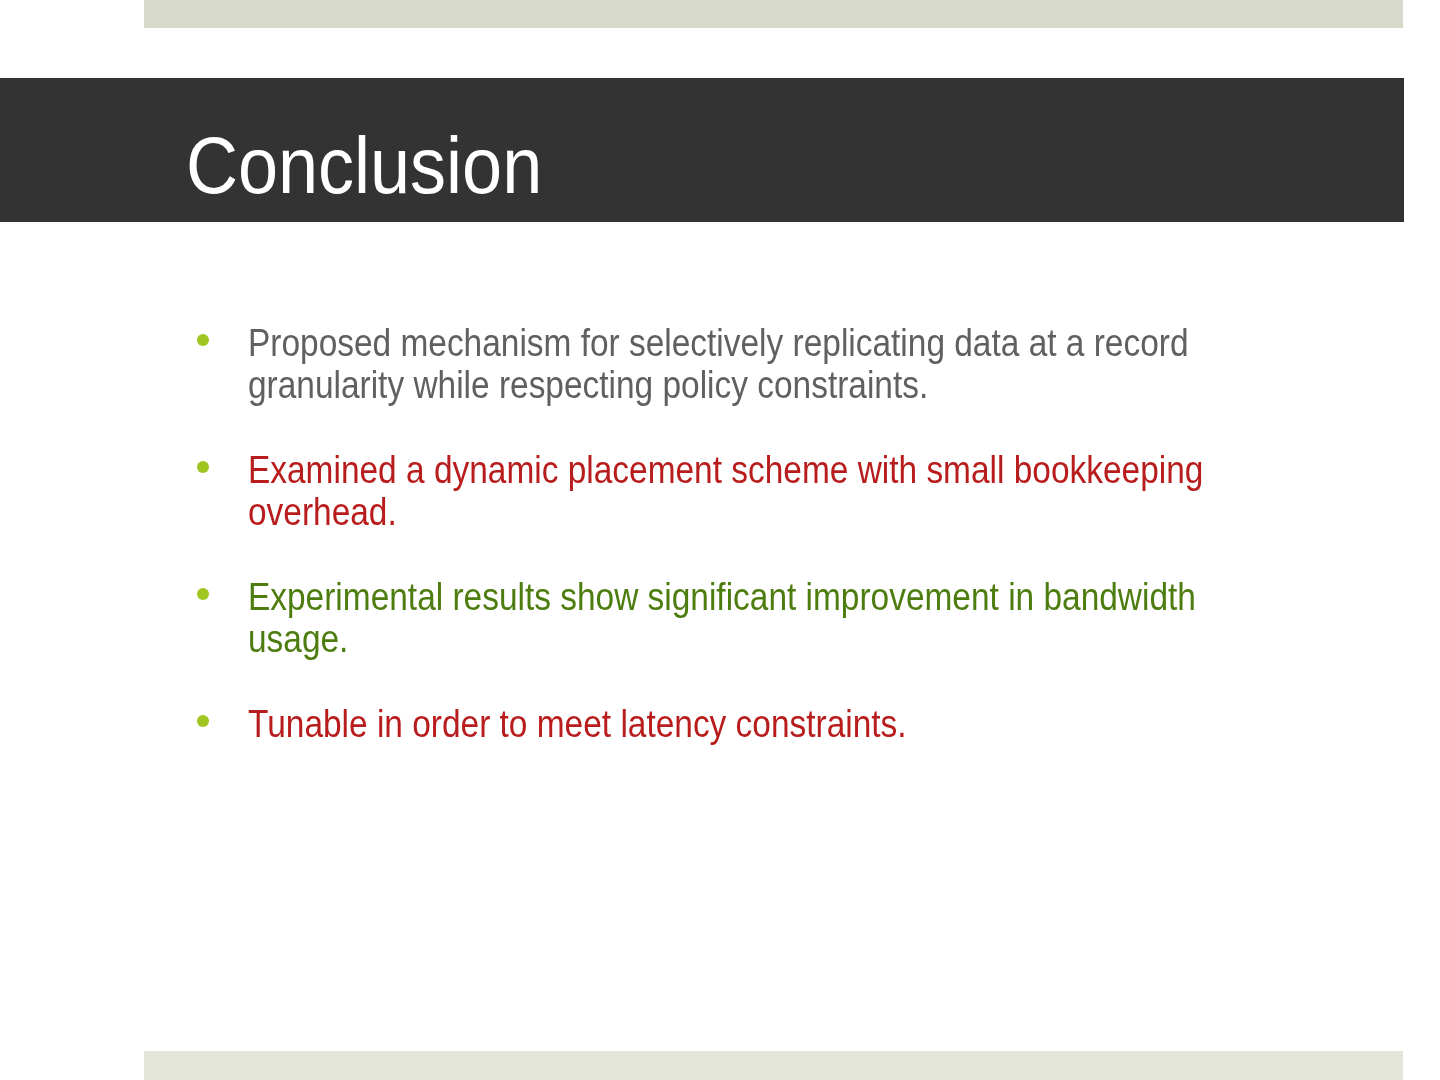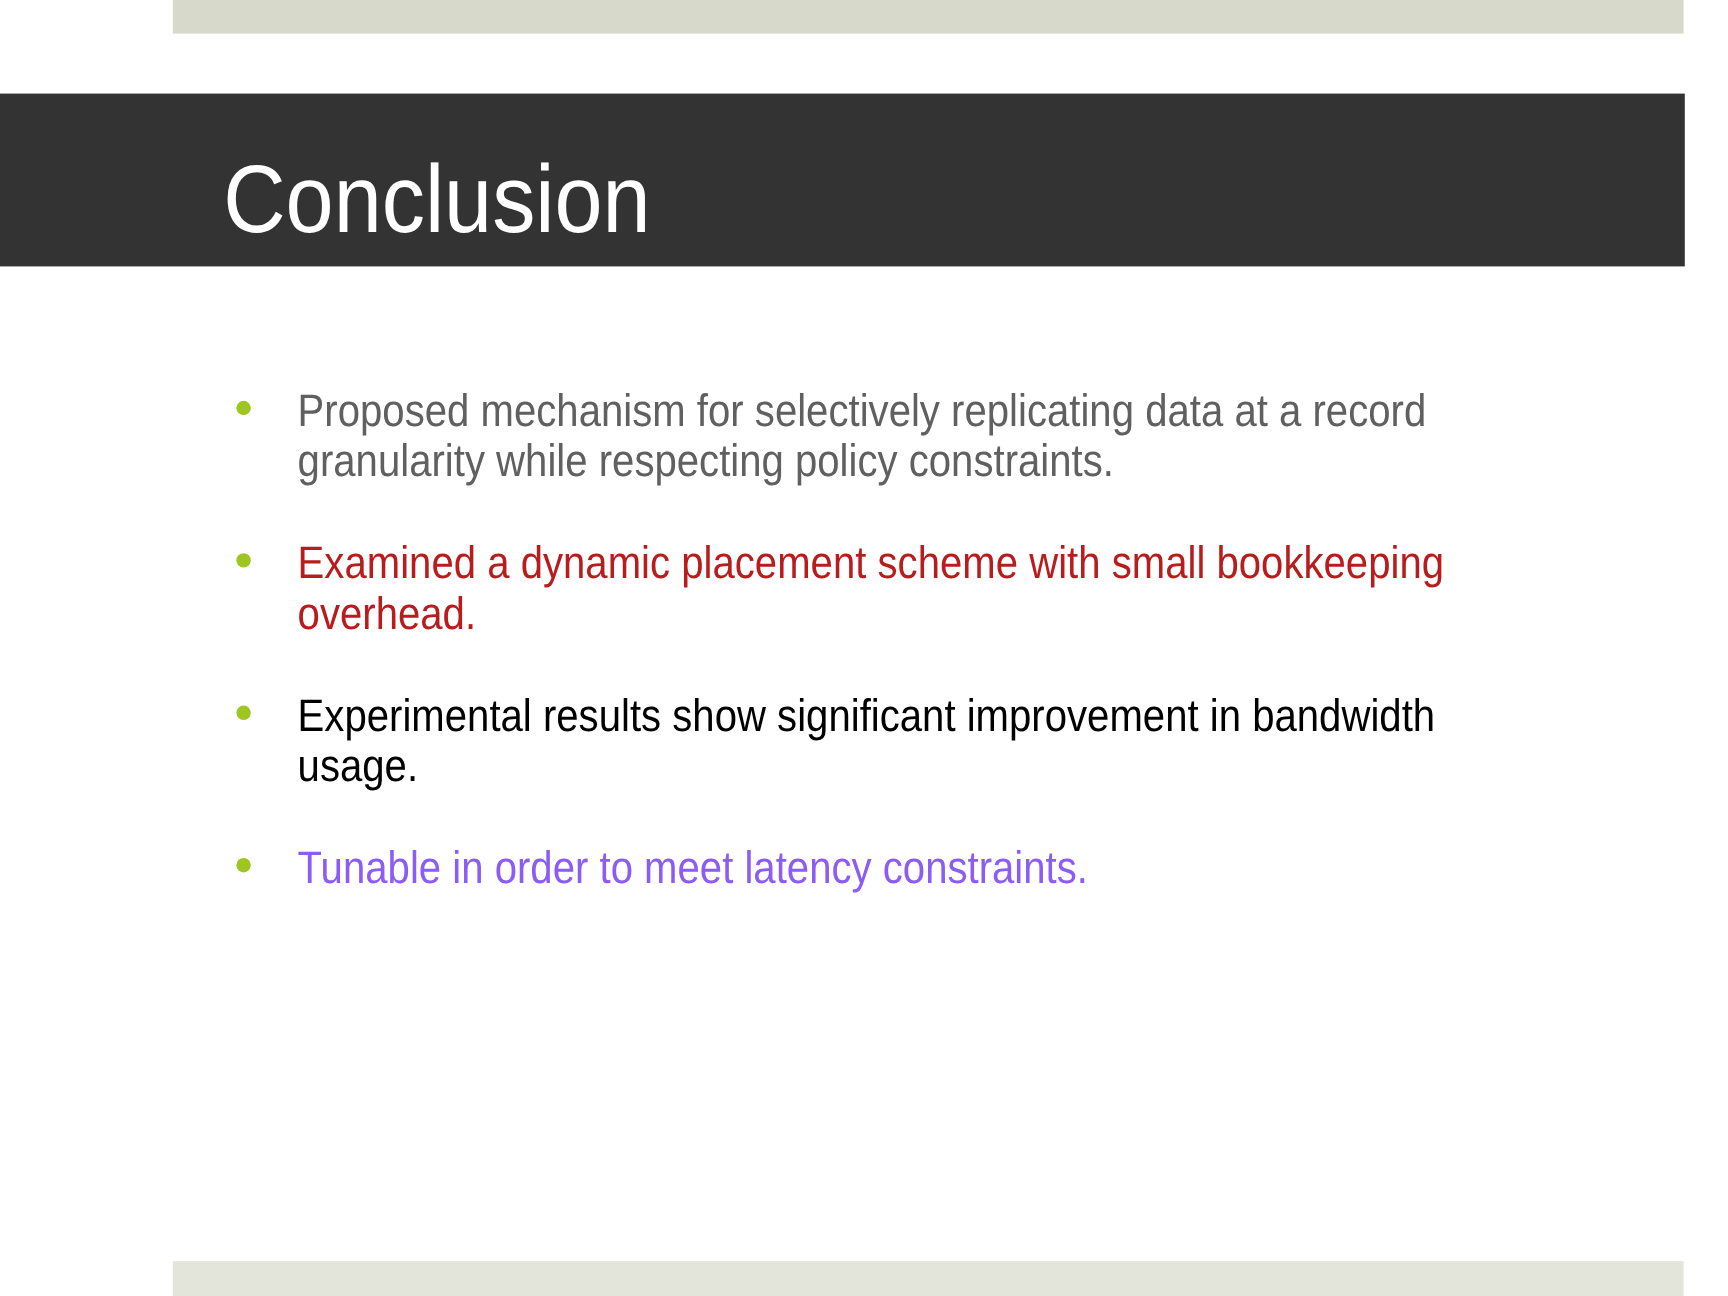--- a/index.html
+++ b/index.html
@@ -99,26 +99,26 @@
     <li class="bullet-item" style="color: rgb(96, 96, 96);">
       <span class="bullet-dot" style="background: rgb(159, 197, 32);"></span>
       <span class="bullet-text">Proposed mechanism for selectively replicating data at a record
 granularity while respecting policy constraints.</span>
     </li>
     <li class="bullet-item" style="color: #b91c1c;">
       <span class="bullet-dot" style="background: rgb(159, 197, 32);"></span>
       <span class="bullet-text">Examined a dynamic placement scheme with small bookkeeping
 overhead.</span>
     </li>
-    <li class="bullet-item" style="color: #000000;">
+    <li class="bullet-item" style="color: #4d7c0f;">
       <span class="bullet-dot" style="background: rgb(159, 197, 32);"></span>
       <span class="bullet-text">Experimental results show significant improvement in bandwidth
 usage.</span>
     </li>
-    <li class="bullet-item" style="color: #8b5cf6;">
+    <li class="bullet-item" style="color: #b91c1c;">
       <span class="bullet-dot" style="background: rgb(159, 197, 32);"></span>
       <span class="bullet-text">Tunable in order to meet latency constraints.</span>
     </li>
   </ul>
 
   <div class="bottom-bar" style="background: rgb(227, 229, 218);"></div>
 
 </div>
 
 </body></html>

